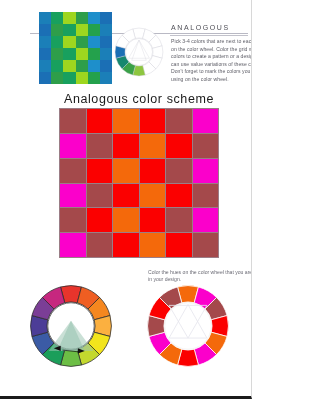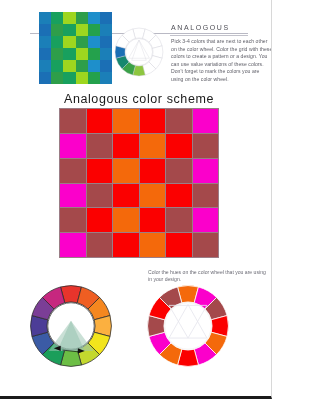--- a/index.html
+++ b/index.html
@@ -8,21 +8,21 @@
     background: #ffffff;
   }
   body {
     width: 278px;
     height: 399px;
     font-family: "Liberation Sans", sans-serif;
     overflow: hidden;
   }
   #page {
     position: relative;
-    width: 272px;
+    width: 252px;
     height: 399px;
     background: #ffffff;
     box-sizing: border-box;
     border-bottom: 3px solid #1b1b1b;
     border-right: 1px solid #d8d8d8;
     overflow: hidden;
   }
   
   #header-section {
     position: absolute;

